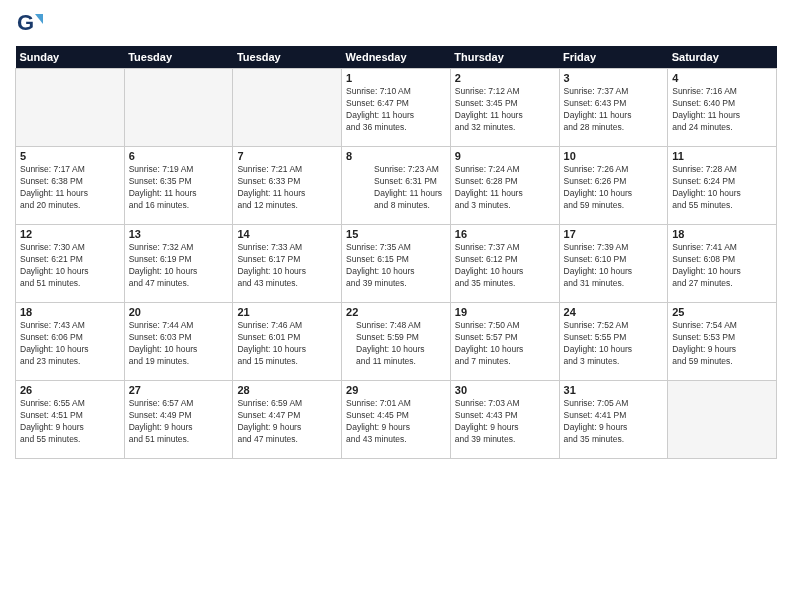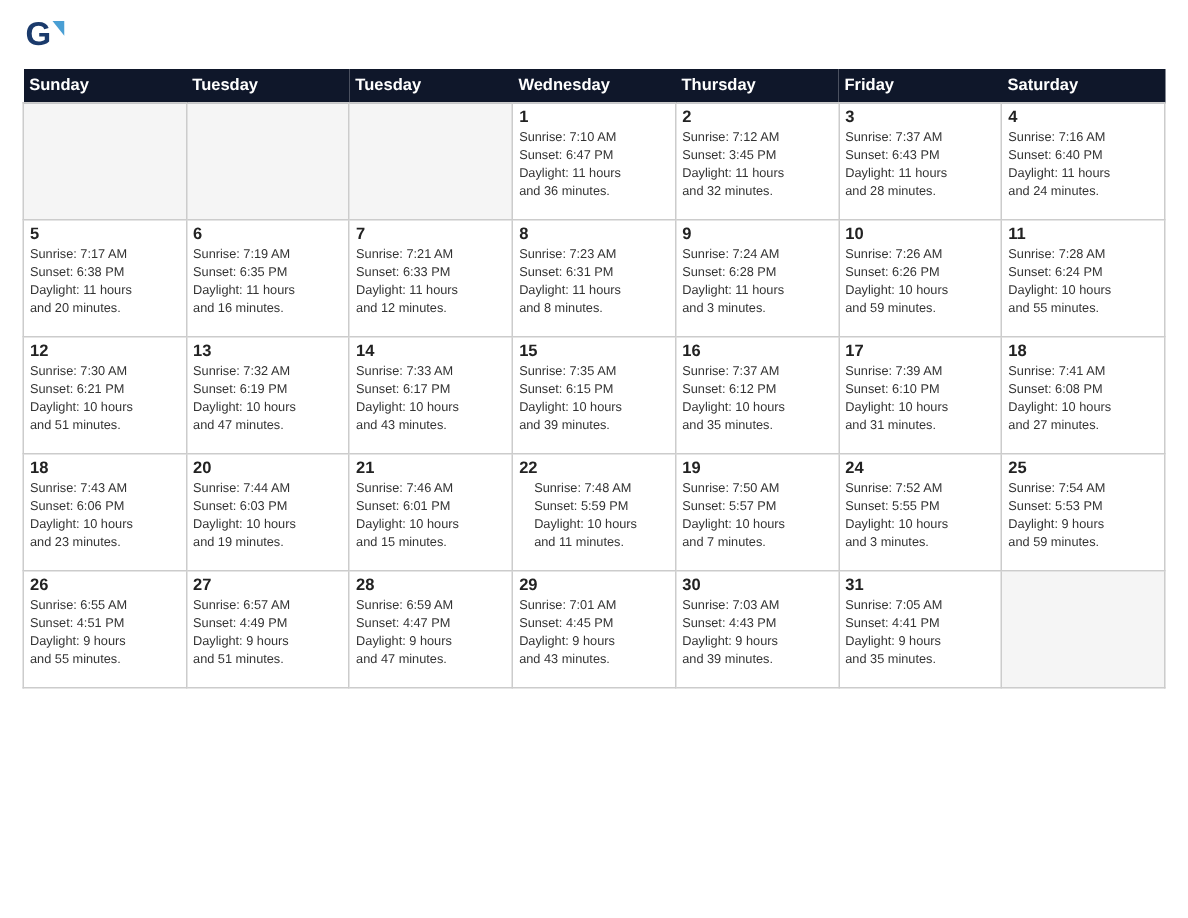--- a/index.html
+++ b/index.html
@@ -163,21 +163,21 @@
           </td>
           <td>
             <span class="day-num">7</span>
             <div class="day-info" style="white-space: pre-line;">Sunrise: 7:21 AM
 Sunset: 6:33 PM
 Daylight: 11 hours
 and 12 minutes.</div>
           </td>
           <td>
             <span class="day-num">8</span>
-            <div class="day-info" style="white-space: pre-line;">Sunrise: 7:23 AM
+            <div class="day-info" style="white-space: pre-line; margin-left: 28px;">Sunrise: 7:23 AM
 Sunset: 6:31 PM
 Daylight: 11 hours
 and 8 minutes.</div>
           </td>
           <td>
             <span class="day-num">9</span>
             <div class="day-info" style="white-space: pre-line;">Sunrise: 7:24 AM
 Sunset: 6:28 PM
 Daylight: 11 hours
 and 3 minutes.</div>

